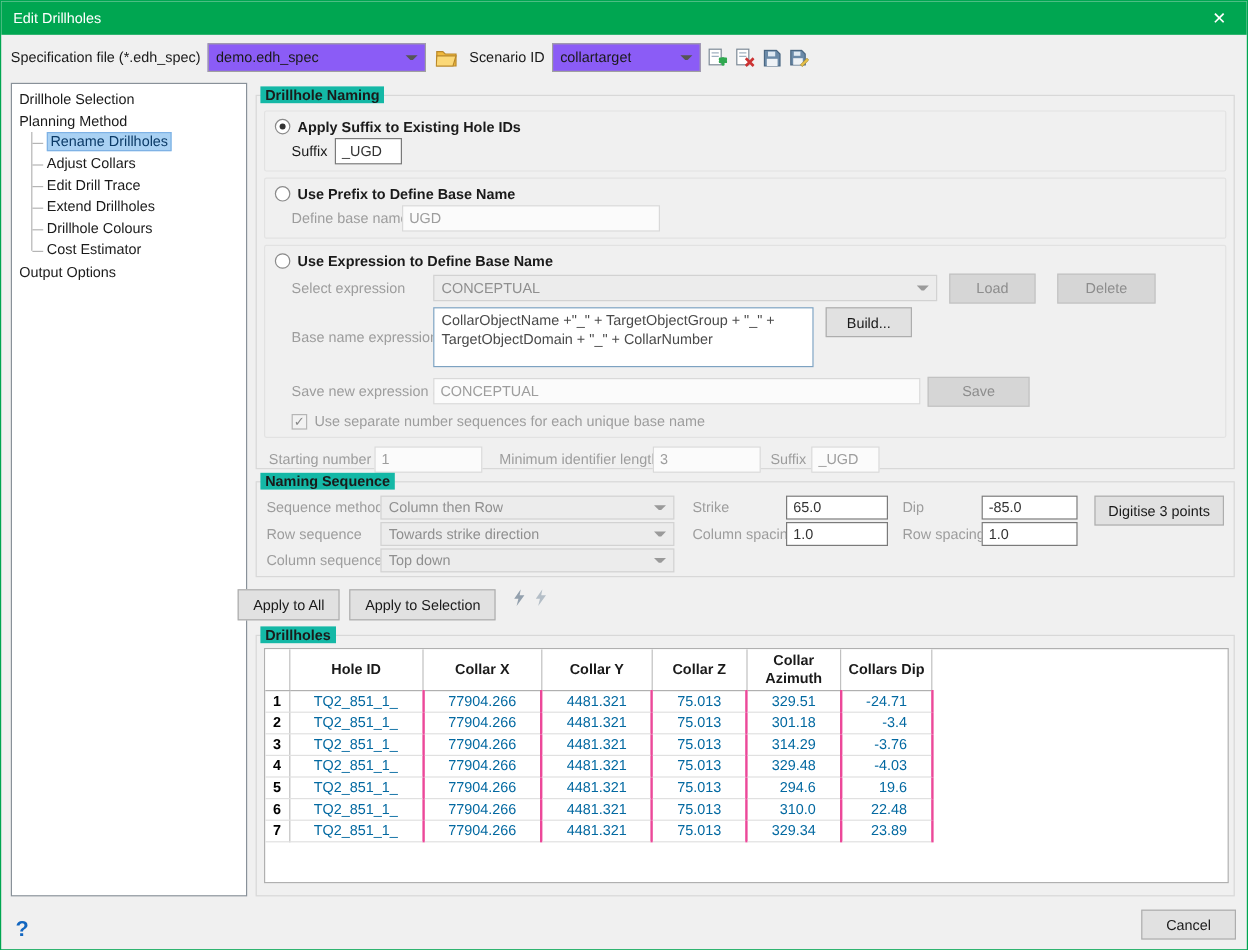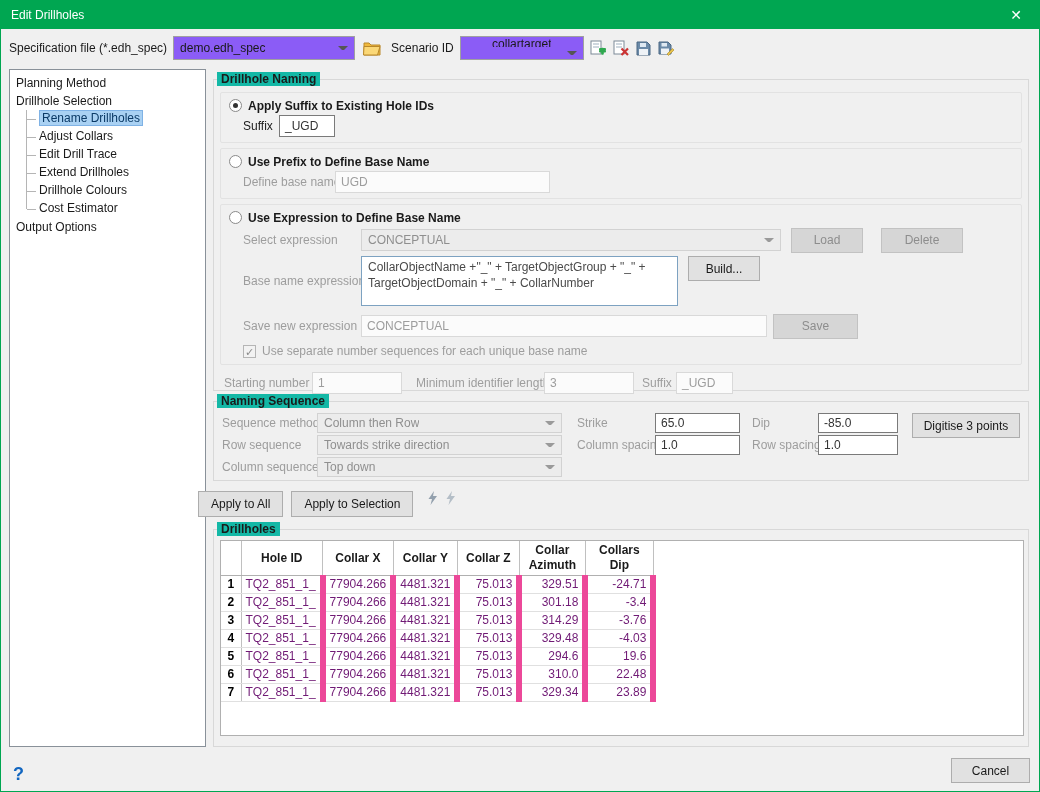--- a/index.html
+++ b/index.html
@@ -13,21 +13,21 @@
 
   
   .toolbar { position: absolute; top: 30px; left: 0; height: 34px; display: flex; align-items: center; padding: 0 8px; }
   .lbl { color: #1a1a1a; white-space: nowrap; }
   .lbl-dis { color: #9d9d9d; white-space: nowrap; }
   .combo { background: #8b5cf6; border: 1px solid #a0a0a0; height: 24px; display: flex; align-items: center; padding: 0 6px; margin-left: 6px; }
   .combo .val { overflow: hidden; white-space: nowrap; }
   .arr { width: 0; height: 0; border: 4px solid transparent; border-top-color: #555; margin-left: auto; margin-top: 4px; padding-left:2px; }
   .combo-dis { background: #ececec; border-color: #d2d2d2; color: #8f8f8f; }
   .combo-dis .arr { border-top-color: #9a9a9a; }
-  .w182 { width: 182px; } .w124 { width: 124px; flex-direction: column; }
+  .w182 { width: 182px; } .w124 { width: 124px; }
   .iconbtn { background: none; border: none; padding: 2px; margin-left: 6px; cursor: pointer; display:flex; align-items:center; }
   .toolicon { background: none; border: none; padding: 1px; margin-left: 5px; cursor: pointer; display:flex; align-items:center; }
 
   
   .sidebar { position: absolute; left: 8px; top: 68px; width: 197px; height: 678px; background: #fff; border: 1px solid #899199; padding: 4px 2px; }
   .tree-root { padding: 1px 4px; height: 18px; line-height: 16px; cursor: default; }
   .tree-children { position: relative; margin-left: 12px; }
   .tree-children::before { content: ""; position: absolute; left: 2px; top: 0; bottom: 9px; border-left: 1px solid #b5b5b5; }
   .tree-child { position: relative; padding-left: 15px; height: 18px; line-height: 17px; cursor: default; }
   .tree-child::before { content: ""; position: absolute; left: 3px; top: 9px; width: 9px; border-top: 1px solid #b5b5b5; }
@@ -64,21 +64,21 @@
   #digitise-btn { position: absolute; right: 8px; top: 11px; width: 108px; }
 
   .apply-row { position: absolute; left: 197px; top: 490px; display: flex; align-items: flex-start; }
   .apply-row .btn { margin-right: 8px; padding: 0 12px; height: 26px; }
   .flashes { display: flex; align-items: center; margin-left: 6px; gap: 7px; }
 
   #group-drillholes { left: 212px; top: 528px; width: 816px; height: 218px; padding: 10px 6px 6px 6px; }
   .table-wrap { width: 804px; height: 196px; background: #fff; border: 1px solid #b0b0b0; overflow: hidden; }
   table { border-collapse: collapse; table-layout: fixed; font-size: 12px; }
   th { background: #fff; font-weight: bold; text-align: center; border-right: 1px solid #c0c0c0; border-bottom: 1px solid #b0b0b0; padding: 2px 2px; vertical-align: middle; height: 34px; line-height: 1.2; }
-  td { border-right: 6px solid #ec4899; border-bottom: 1px solid #e0e0e0; color: #701a75; padding: 1px 4px; white-space: nowrap; height: 18px; overflow: hidden; }
+  td { border-right: 2px solid #ec4899; border-bottom: 1px solid #e0e0e0; color: #0369a1; padding: 1px 20px; white-space: nowrap; height: 18px; overflow: hidden; }
   td.rn { text-align: center; font-weight: bold; color: #000; border-right: 1px solid #c0c0c0; padding: 1px 2px; }
   td.num { text-align: right; }
   col.c-rn { width: 20px; } col.c-hole { width: 62px; } col.c-x { width: 66px; }
   col.c-y { width: 64px; } col.c-z { width: 62px; } col.c-az { width: 66px; } col.c-dip { width: 68px; }
 
   .help { position: absolute; left: 12px; bottom: 6px; color: #1266c0; font-weight: bold; font-size: 18px; cursor: pointer; }
   #cancel-btn { position: absolute; right: 9px; bottom: 8px; width: 79px; }
 </style>
 </head>
 <body>
@@ -138,22 +138,22 @@
       <svg width="16" height="15" viewBox="0 0 16 15">
         <path d="M1 1 h9 l3 3 v9 h-12 z" fill="#6b8aa8" stroke="#4a6782"></path>
         <rect x="3.5" y="2" width="5.5" height="3.5" fill="#dfe9f2"></rect>
         <rect x="3" y="7.5" width="8" height="5.5" fill="#eef2f6"></rect>
         <path d="M9 13 L14.5 7.5 L16 9 L10.5 14.5 Z" fill="#e8c24a" stroke="#a8882a" stroke-width="0.6"></path>
       </svg>
     </button>
   </div>
 
   <div class="sidebar">
+    <div class="tree-root"><span>Drillhole Selection</span></div>
     <div class="tree-root"><span>Planning Method</span></div>
-    <div class="tree-root"><span>Drillhole Selection</span></div>
     <div class="tree-children">
       <div class="tree-child"><span class="sel">Rename Drillholes</span></div>
       <div class="tree-child"><span>Adjust Collars</span></div>
       <div class="tree-child"><span>Edit Drill Trace</span></div>
       <div class="tree-child"><span>Extend Drillholes</span></div>
       <div class="tree-child"><span>Drillhole Colours</span></div>
       <div class="tree-child"><span>Cost Estimator</span></div>
     </div>
     <div class="tree-root"><span>Output Options</span></div>
   </div>

